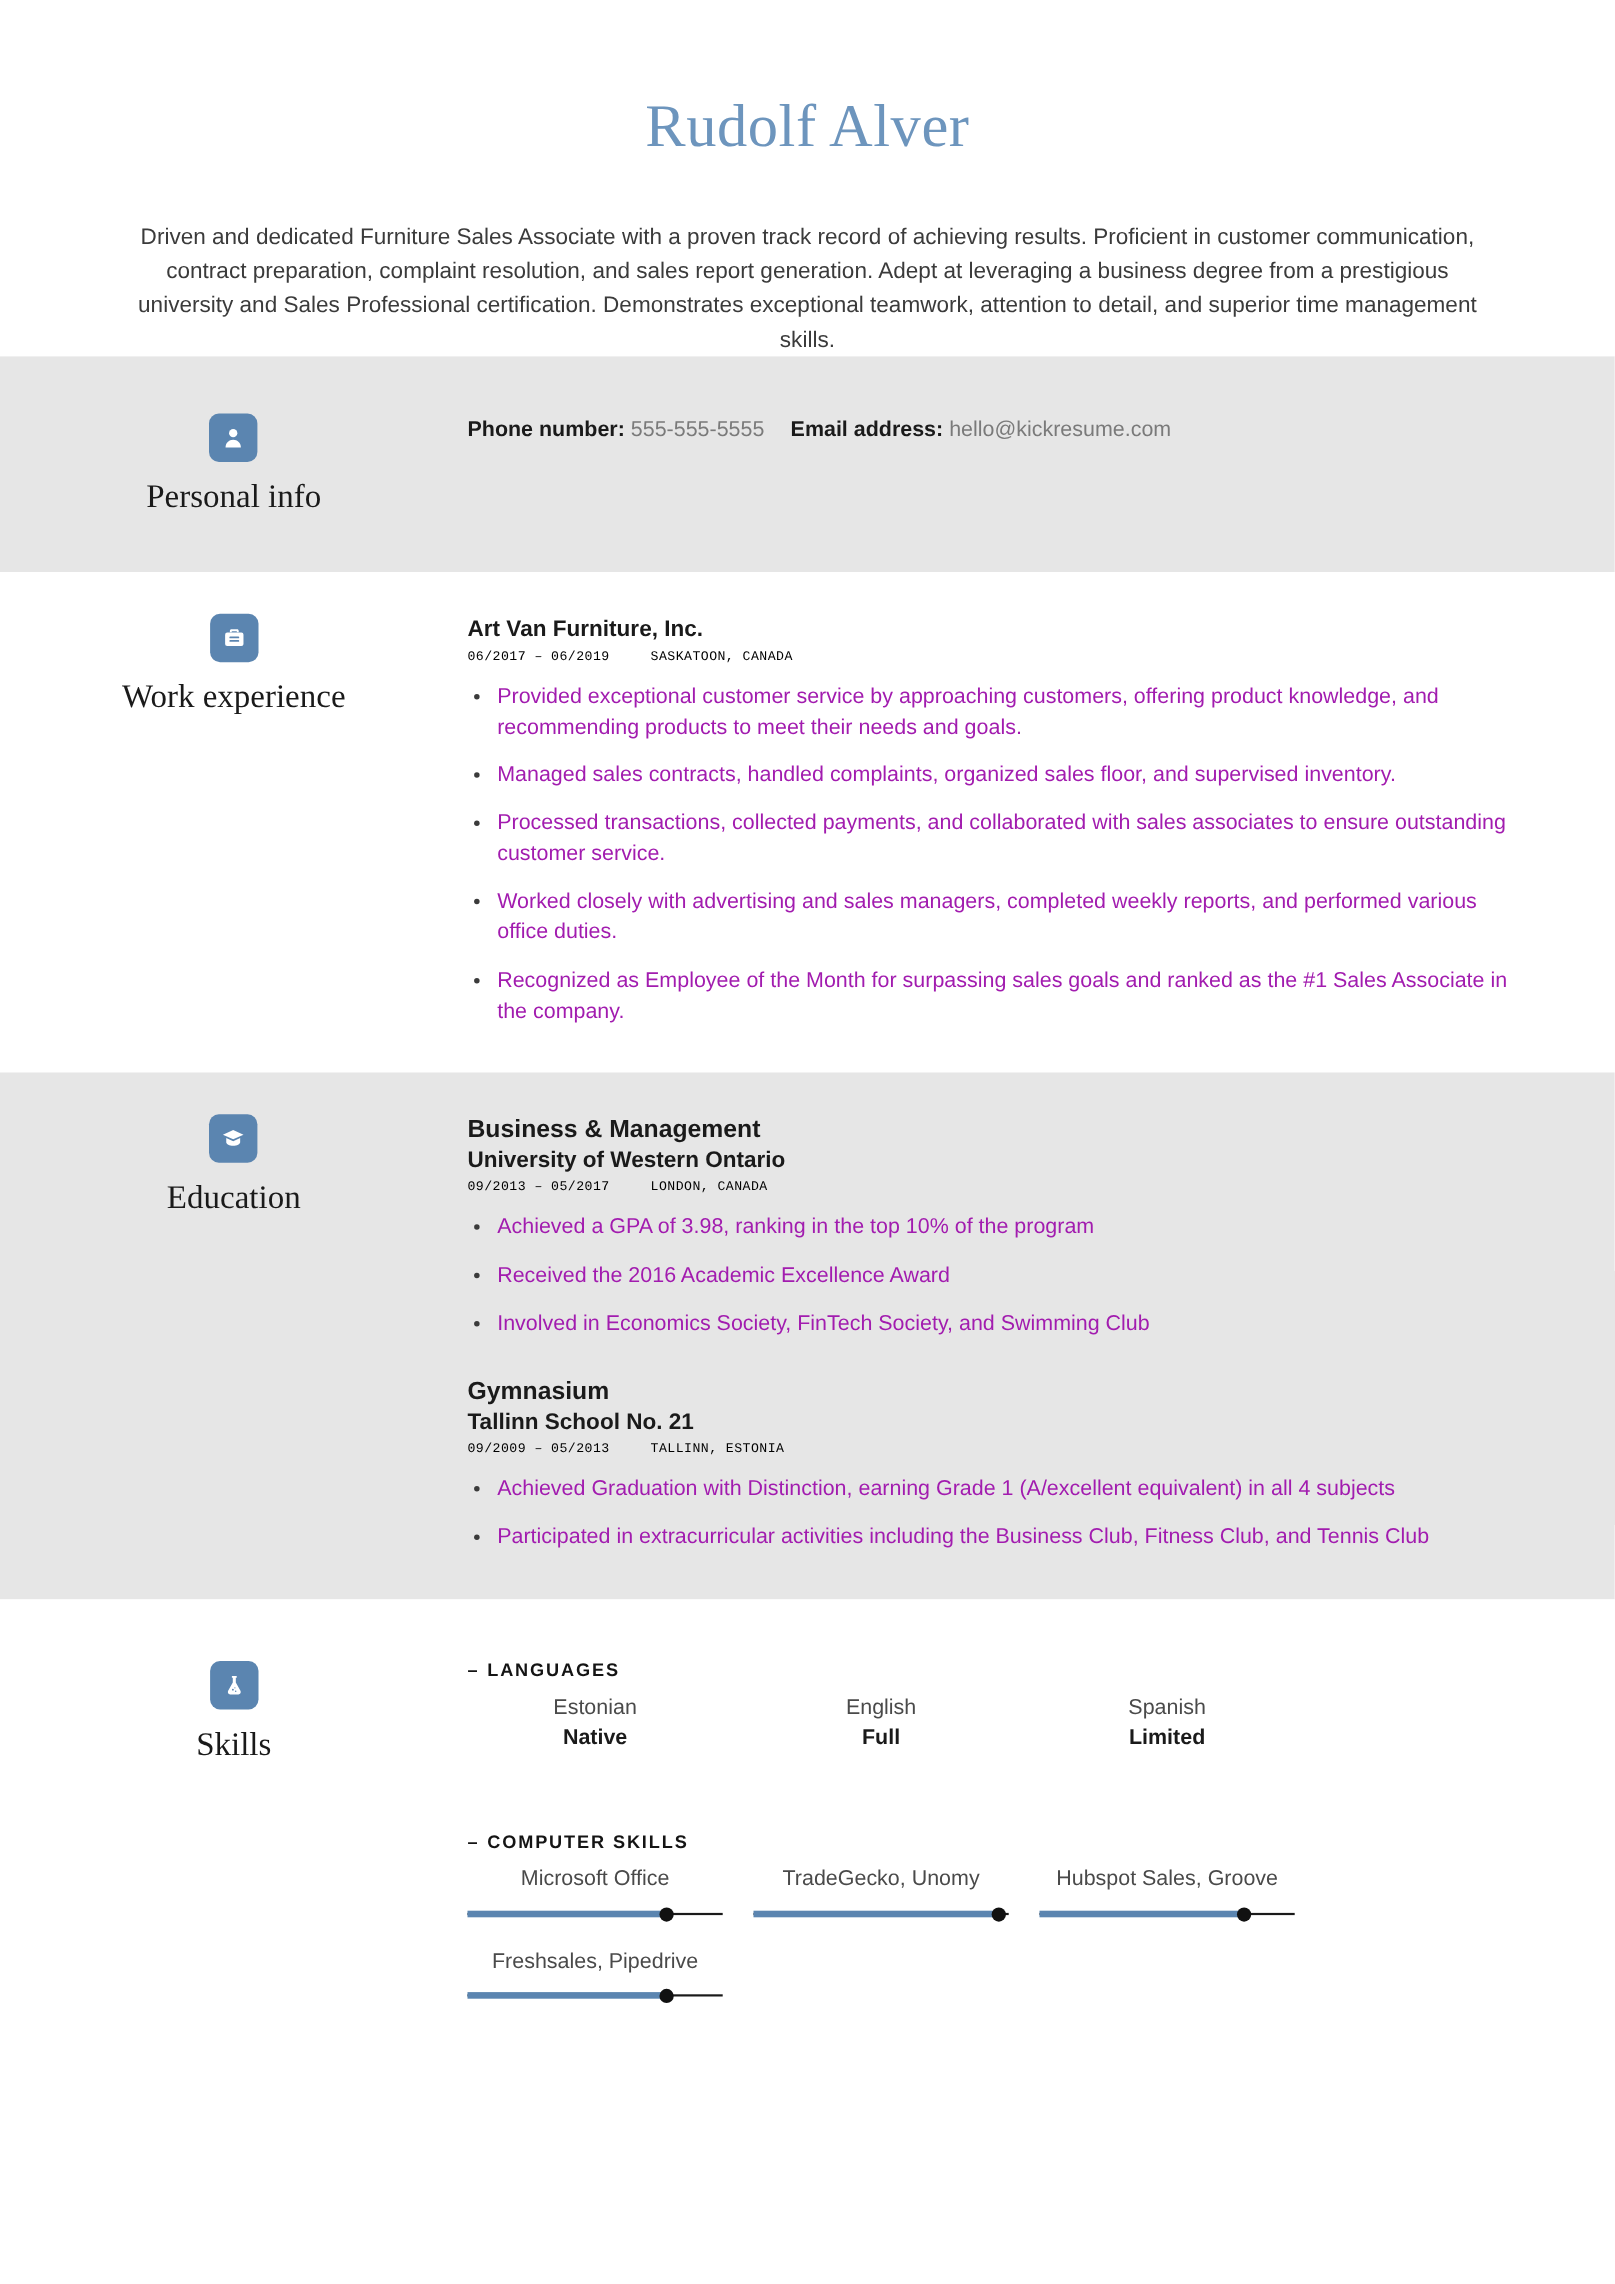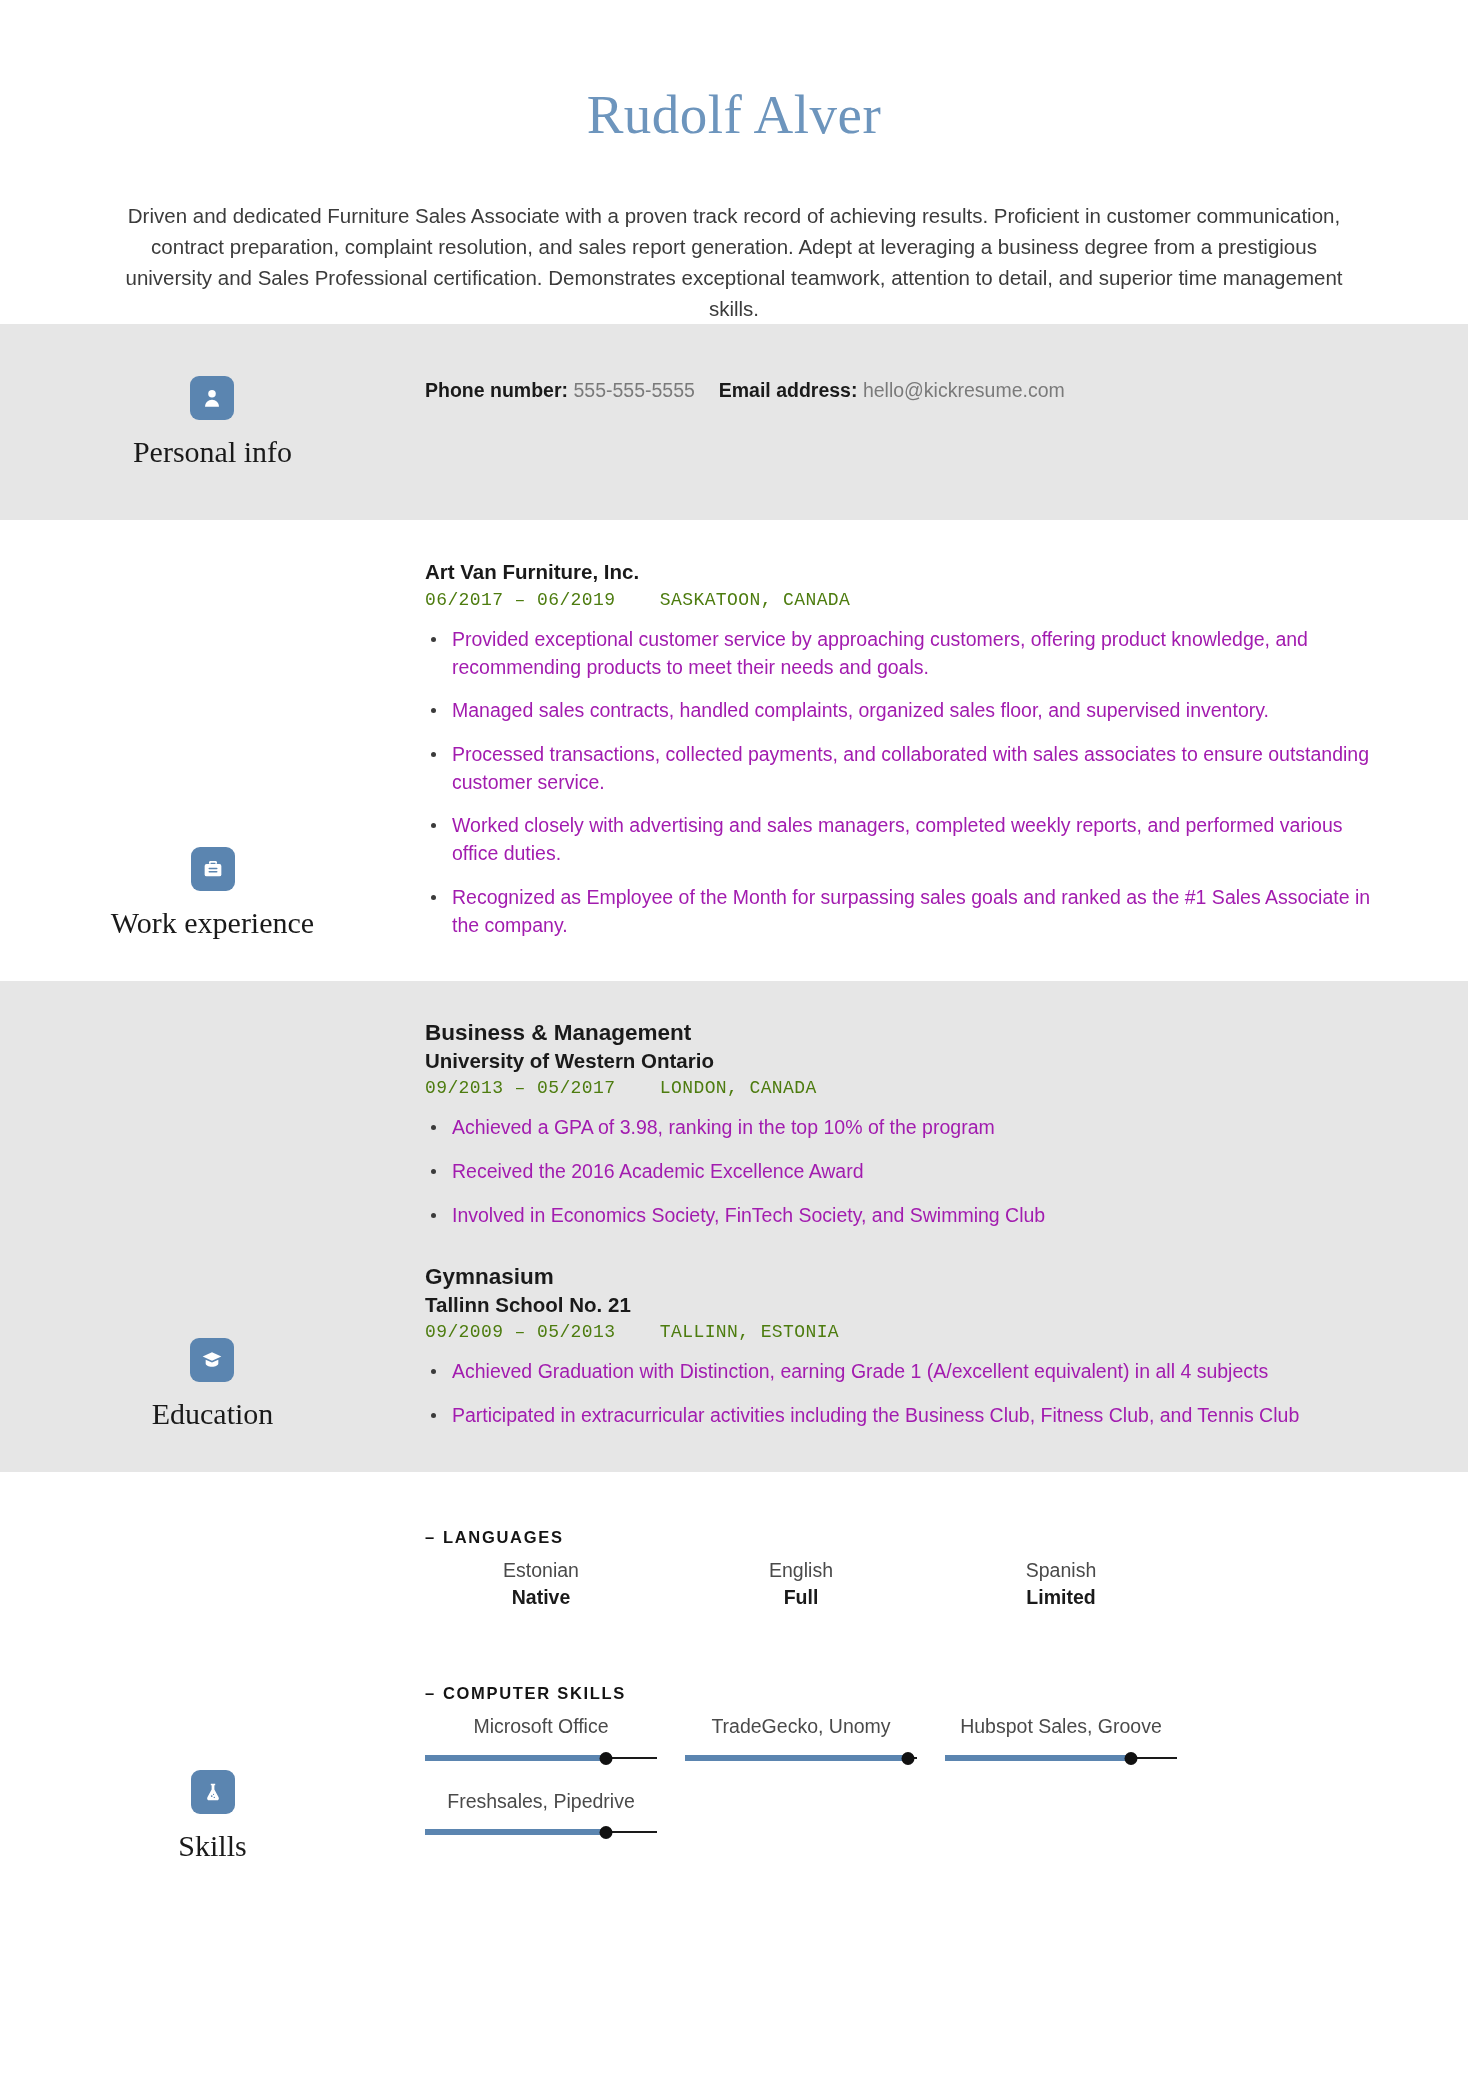--- a/index.html
+++ b/index.html
@@ -56,21 +56,21 @@
   .section.plain {
     background: #ffffff;
   }
   .sec-left {
     width: 425px;
     flex: 0 0 425px;
     box-sizing: border-box;
     display: flex;
     flex-direction: column;
     align-items: center;
-    justify-content: flex-end;
+    justify-content: flex-start;
     padding: 0 10px;
   }
   .sec-left-inner {
     display: flex;
     flex-direction: column;
     align-items: center;
   }
   .sec-icon {
     width: 44px;
     height: 44px;
@@ -122,22 +122,22 @@
   }
   .entry-org {
     font-size: 20.5px;
     font-weight: bold;
     color: #1a1a1a;
     line-height: 1.25;
     margin-top: 1px;
   }
   .entry-meta {
     font-family: "Liberation Mono", monospace;
-    font-size: 18px;
-    color: #4d7c0f;
+    font-size: 12px;
+    color: #000000;
     letter-spacing: 0.4px;
     margin-top: 5px;
   }
   .meta-gap { display: inline-block; width: 22px; }
   ul.bullets {
     list-style: none;
     margin: 5px 0 0 0;
     padding: 0;
   }
   ul.bullets li {

